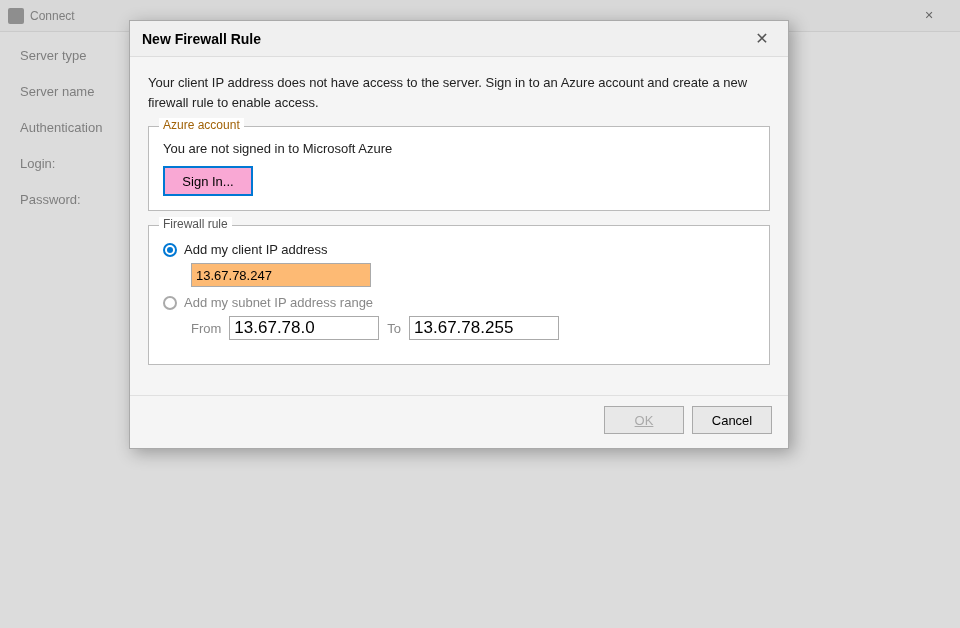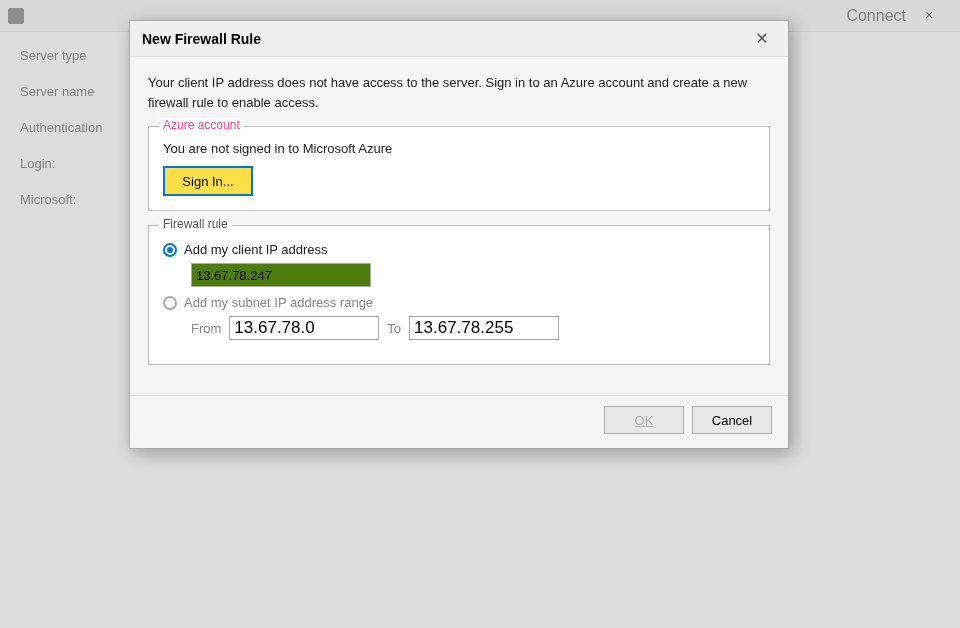--- a/index.html
+++ b/index.html
@@ -33,24 +33,23 @@
 
     .bg-title-bar .title-icon {
       width: 16px;
       height: 16px;
       margin-right: 6px;
       background: #555;
       border-radius: 2px;
     }
 
     .bg-title-text {
-      font-size: 16px;
+      font-size: 12px;
       color: #333;
       flex: 1;
-      text-align: right;
     }
 
     .bg-close-btn {
       width: 46px;
       height: 32px;
       display: flex;
       align-items: center;
       justify-content: center;
       cursor: pointer;
       font-size: 11px;
@@ -124,32 +123,32 @@
       padding: 14px 14px 14px 14px;
     }
 
     .group-box-label {
       position: absolute;
       top: -9px;
       left: 10px;
       background: white;
       padding: 0 4px;
       font-size: 12px;
-      color: #ec4899;
+      color: #a16207;
     }
 
     .not-signed-in-text {
       font-size: 13px;
       color: #222;
       margin-bottom: 10px;
     }
 
     .sign-in-btn {
       border: 2px solid #0078d4;
-      background: #fde047;
+      background: #f9a8d4;
       color: #000;
       padding: 4px 4px;
       font-size: 13px;
       cursor: pointer;
       height: 30px;
       min-width: 90px;
     }
 
     
     .firewall-group {
@@ -206,21 +205,21 @@
       color: #222;
     }
 
     .radio-label.disabled {
       color: #888;
     }
 
     .ip-input {
       height: 24px;
       border: 1px solid #aaa;
-      background: #4d7c0f;
+      background: #fdba74;
       padding: 0 4px;
       font-size: 13px;
       margin-left: 28px;
       margin-bottom: 8px;
       width: 180px;
     }
 
     .subnet-row {
       display: flex;
       align-items: center;
@@ -337,21 +336,21 @@
       </div>
     </div>
     <div class="bg-form-row">
       <span class="bg-form-label">Login:</span>
       <div class="bg-form-select">
         <span></span>
         <span>⌄</span>
       </div>
     </div>
     <div class="bg-form-row">
-      <span class="bg-form-label">Microsoft:</span>
+      <span class="bg-form-label">Password:</span>
       <div class="bg-form-input"></div>
     </div>
   </div>
 </div>
 
 <div class="overlay"></div>
 
 <div class="dialog">
 
   <div class="dialog-title-bar">

